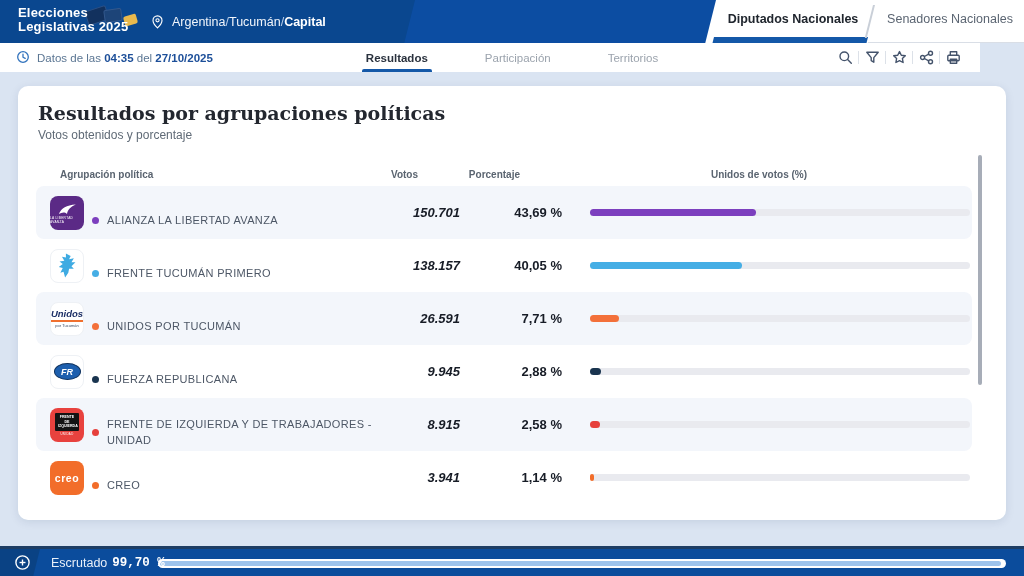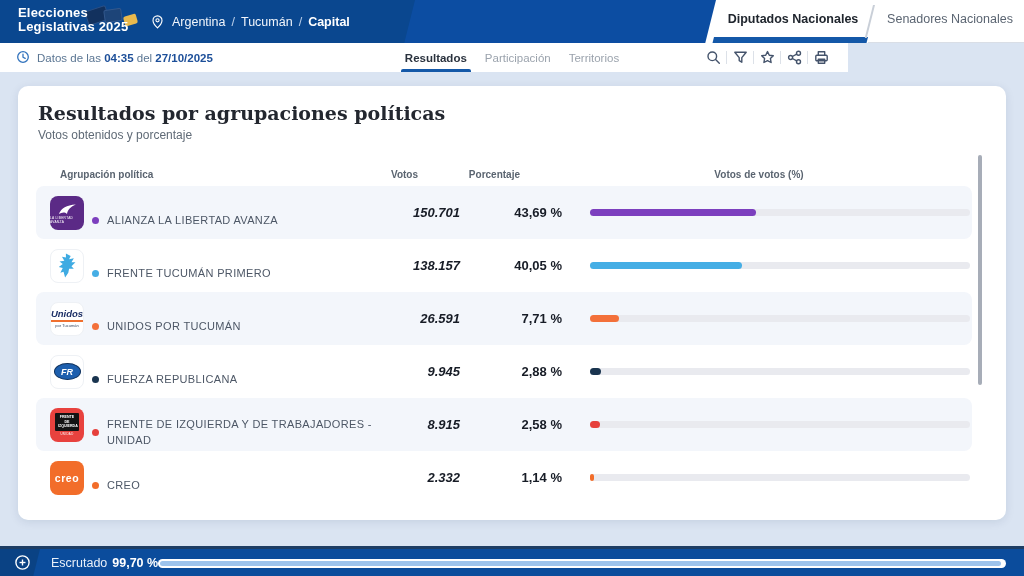--- a/index.html
+++ b/index.html
@@ -13,43 +13,43 @@
                   transform:skewX(-14deg); transform-origin:top left; }
   .logo-block { position:absolute; left:18px; top:6px; z-index:3; }
   .logo-art { position:absolute; left:66px; top:-2px; width:64px; height:30px; z-index:1; display:block; }
   .logo-art i { position:absolute; display:block; border-radius:2px; }
   .logo-art .card1 { width:22px; height:15px; background:#12315e; border:1px solid #2a4f86; transform:rotate(-18deg); left:2px; top:4px; }
   .logo-art .card2 { width:18px; height:13px; background:#1d4478; border:1px solid #33588d; transform:rotate(-8deg); left:20px; top:5px; }
   .logo-art .card3 { width:13px; height:10px; background:#e9b94d; transform:rotate(-16deg); left:40px; top:11px; }
   .logo-text { position:relative; z-index:2; color:#fff; font-size:13px; font-weight:800; line-height:14px; letter-spacing:0.2px; }
   .breadcrumb { position:absolute; left:150px; top:0; height:43px; display:flex; align-items:center; gap:7px; z-index:3; }
   .breadcrumb svg { display:block; }
-  .crumbs { color:#f2f6fc; font-size:12.5px; display:flex; gap:6px; align-items:center; }
+  .crumbs { color:#f2f6fc; font-size:12.5px; display:flex; align-items:center; }
   .crumb-sep { color:#bcd0ea; }
   .crumb-last { font-weight:700; color:#fff; }
 
   .topbar-white { position:absolute; left:716px; top:0; width:400px; height:43px; background:#ffffff;
                   transform:skewX(-14deg); transform-origin:top left; }
   .tab-underline { position:absolute; left:714px; top:37px; width:154px; height:6px; background:#1458a8;
                    transform:skewX(-14deg); transform-origin:top left; z-index:4; }
   .tab-divider { position:absolute; left:873px; top:5px; width:1.5px; height:33px; background:#c9cfd8;
                  transform:skewX(-14deg); transform-origin:top left; z-index:4; }
   .tab-hairline { position:absolute; left:868px; top:42px; width:156px; height:1px; background:#d9dee6; z-index:4; }
   .top-tab { position:absolute; top:0; height:37px; display:flex; align-items:center; justify-content:center;
              font-size:12.5px; z-index:5; cursor:pointer; }
   .top-tab.active { left:718px; width:150px; font-weight:700; color:#20262e; }
   .top-tab.inactive { left:880px; width:140px; color:#5b6572; }
 
   
-  .subheader { position:absolute; left:0; top:43px; width:848px; height:29px; background:#ffffff; }
+  .subheader { position:absolute; left:0; top:43px; width:980px; height:29px; background:#ffffff; }
   .updated { position:absolute; left:16px; top:0; height:29px; display:flex; align-items:center; gap:7px;
              font-size:11.5px; color:#5b7693; }
   .updated b { color:#1d4f99; font-weight:700; }
   .sub-tabs { position:absolute; left:0; top:0; width:1024px; height:29px; display:flex; justify-content:center;
-              align-items:center; gap:18px; pointer-events:none; }
+              align-items:center; gap:57px; pointer-events:none; }
   .sub-tab { position:relative; font-size:11.5px; color:#9ba3ad; height:29px; display:flex; align-items:center;
              pointer-events:auto; cursor:pointer; }
   .sub-tab.active { color:#2a323e; font-weight:600; }
   .sub-tab.active::after { content:""; position:absolute; left:-4px; right:-4px; bottom:0; height:3px;
                            background:#1458a8; border-radius:2px 2px 0 0; }
   .action-icons { position:absolute; right:14px; top:0; height:29px; display:flex; align-items:center; }
   .icon-btn { width:26px; height:20px; display:flex; align-items:center; justify-content:center; cursor:pointer; }
   .icon-sep { width:1px; height:13px; background:#dce1e8; }
   .icon-btn svg { stroke:#44536b; fill:none; stroke-width:1.4; stroke-linecap:round; stroke-linejoin:round; }
 
@@ -105,21 +105,21 @@
 
   
   .footer { position:absolute; left:0; top:546px; width:1024px; height:30px; background:#0b4c9c;
             border-top:3px solid #1d3d64; overflow:hidden;text-align:right; }
   .footer-wedge { position:absolute; left:-30px; top:0; width:70px; height:30px; background:#0a4284;
                   transform:skewX(-14deg); transform-origin:top left; }
   .expand-btn { position:absolute; left:14px; top:5px; width:17px; height:17px; cursor:pointer; z-index:2; }
   .expand-btn svg { stroke:#fff; fill:none; stroke-width:1.3; }
   .footer-label { position:absolute; left:51px; top:0; height:27px; display:flex; align-items:center; gap:5px;
                   color:#e9f0f9; font-size:12.5px; z-index:2; }
-  .footer-label b { color:#fff; font-weight:700; }
+  .footer-label b { color:#fff; font-weight:700;font-family:Liberation Mono, monospace; }
   .footer-track { position:absolute; left:158px; right:18px; top:10px; height:9px; background:#ffffff;
                   border-radius:5px; }
   .footer-fill { position:absolute; left:2px; top:2px; height:5px; background:#9dc3ec; border-radius:3px; }
 </style>
 </head>
 <body>
 
 <div id="screen">
 
   <div class="topbar">
@@ -224,21 +224,21 @@
   </div>
 
   <div class="card">
     <div class="card-title">Resultados por agrupaciones políticas</div>
     <div class="card-subtitle">Votos obtenidos y porcentaje</div>
 
     <div class="thead">
       <div class="col-name">Agrupación política</div>
       <div class="col-votes">Votos</div>
       <div class="col-pct">Porcentaje</div>
-      <div class="col-bar">Votos de votos (%)</div>
+      <div class="col-bar">Unidos de votos (%)</div>
     </div>
 
     <div class="rows">
   <div class="row alt">
     <div class="logo logo-lla">
             <svg viewBox="0 0 34 22">
               <path d="M5 19 C9 10 16 6 30 5 C21 9 18 13 17 19 C13 15 9 17 5 19 Z" fill="#fff"></path>
             </svg>
             <span class="lla-txt">LA LIBERTAD AVANZA</span>
           </div>
@@ -330,21 +330,21 @@
   </div>
 
   <div class="row">
     <div class="logo logo-creo">
             <span class="creo-txt">creo</span>
           </div>
     <div class="namecell">
       <span class="dot" style="background: rgb(242, 109, 42);"></span>
       <span class="pname">CREO</span>
     </div>
-    <div class="votes">2.332</div>
+    <div class="votes">3.941</div>
     <div class="pct">1,14 %</div>
     <div class="barcell">
       <div class="track">
         <div class="fill" style="width: 1.14%; background: rgb(242, 109, 42);"></div>
       </div>
     </div>
   </div>
 </div>
 
     <div class="scrollbar"></div>

